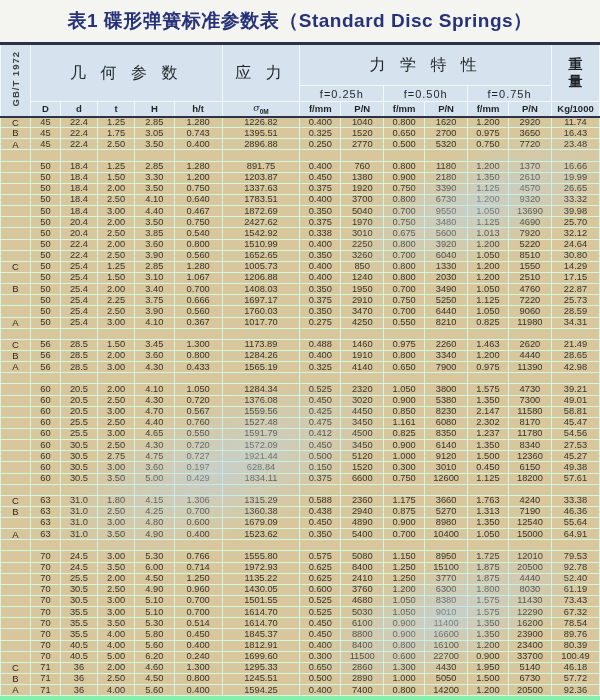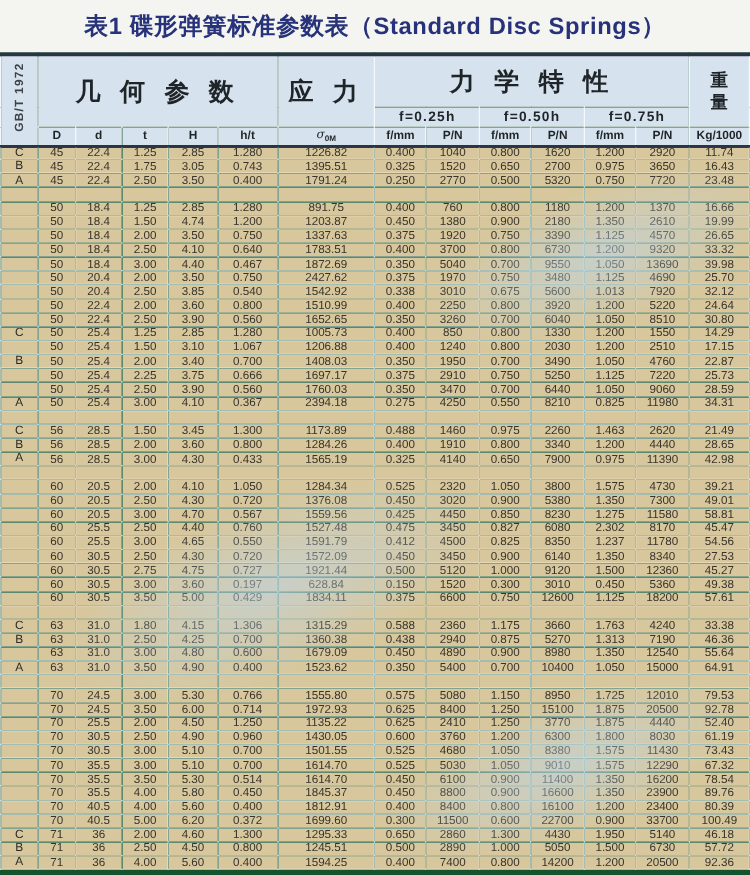--- a/index.html
+++ b/index.html
@@ -1,45 +1,45 @@
 <!DOCTYPE html>
 <html><head>
 <meta charset="utf-8">
 <style>
   * { margin:0; padding:0; box-sizing:border-box; }
   body {
     width:600px; height:700px; overflow:hidden;
     background:#d8c79c;
     font-family:"Liberation Sans", sans-serif;
   }
-  .page { position:relative; width:600px; height:700px; background:#14532d; }
+  .page { position:relative; width:600px; height:700px; background:#86efac; }
   .titlebar {
     height:42px; background:#f4f5f0;
     display:flex; align-items:center; justify-content:center;
     color:#27327a; font-weight:bold; font-size:19px; letter-spacing:0.5px;
   }
   table {
     width:600px; border-collapse:collapse; table-layout:fixed;
     border-top:3px solid #2b3445;
   }
   thead th {
     background:#d6e3ee; border:1px solid #f3f8fb;
     color:#1f2428; vertical-align:middle; text-align:center; overflow:hidden;
   }
   tr.hrow1 { height:42px; }
   tr.hrow2 { height:16px; }
   tr.hrow3 { height:15px; }
-  th.grp { font-size:20px; font-weight:bold; letter-spacing:5px; }
+  th.grp { font-size:16px; font-weight:normal; letter-spacing:5px; }
   th.gbt { vertical-align:middle; }
   .vert {
     display:inline-block; writing-mode:vertical-rl; transform:rotate(180deg);
     font-size:9.5px; font-weight:bold; color:#3c4248; letter-spacing:1px; line-height:1;
   }
   th.weight div { font-size:14px; font-weight:bold; line-height:1.2; }
-  th.defl { font-size:11px; font-weight:bold; letter-spacing:1px; }
+  th.defl { font-size:11px; font-weight:normal; letter-spacing:1px; }
   tr.hrow3 th { font-size:9.5px; font-weight:bold; }
   tr.hrow3 th sub { font-size:6.5px; }
   tr.hrow3 { border-bottom:2px solid #2b3445; }
   .sigma { font-family:"DejaVu Serif", serif; font-style:italic; font-weight:normal; }
   tbody tr { height:11.15px; }
   tbody td {
     background:#d8c79c;
     border:1px solid rgba(255,255,255,0.62);
     font-size:9.3px; color:#37332b; text-align:center;
     line-height:1; padding:0; white-space:nowrap; overflow:hidden;
@@ -144,21 +144,21 @@
       <td>3650</td>
       <td>16.43</td>
     </tr>
         <tr>
       <td class="gcol">A</td>
       <td>45</td>
       <td>22.4</td>
       <td>2.50</td>
       <td>3.50</td>
       <td>0.400</td>
-      <td>1791.24</td>
+      <td>2896.88</td>
       <td>0.250</td>
       <td>2770</td>
       <td>0.500</td>
       <td>5320</td>
       <td>0.750</td>
       <td>7720</td>
       <td>23.48</td>
     </tr>
         <tr>
       <td class="gcol"></td>
@@ -190,21 +190,21 @@
       <td>1180</td>
       <td>1.200</td>
       <td>1370</td>
       <td>16.66</td>
     </tr>
         <tr>
       <td class="gcol"></td>
       <td>50</td>
       <td>18.4</td>
       <td>1.50</td>
-      <td>4.74</td>
+      <td>3.30</td>
       <td>1.200</td>
       <td>1203.87</td>
       <td>0.450</td>
       <td>1380</td>
       <td>0.900</td>
       <td>2180</td>
       <td>1.350</td>
       <td>2610</td>
       <td>19.99</td>
     </tr>
@@ -400,21 +400,21 @@
       <td>9060</td>
       <td>28.59</td>
     </tr>
         <tr>
       <td class="gcol">A</td>
       <td>50</td>
       <td>25.4</td>
       <td>3.00</td>
       <td>4.10</td>
       <td>0.367</td>
-      <td>2394.18</td>
+      <td>1017.70</td>
       <td>0.275</td>
       <td>4250</td>
       <td>0.550</td>
       <td>8210</td>
       <td>0.825</td>
       <td>11980</td>
       <td>34.31</td>
     </tr>
         <tr>
       <td class="gcol"></td>
@@ -533,35 +533,35 @@
       <td>60</td>
       <td>20.5</td>
       <td>3.00</td>
       <td>4.70</td>
       <td>0.567</td>
       <td>1559.56</td>
       <td>0.425</td>
       <td>4450</td>
       <td>0.850</td>
       <td>8230</td>
-      <td>1.275</td>
+      <td>2.147</td>
       <td>11580</td>
       <td>58.81</td>
     </tr>
         <tr>
       <td class="gcol"></td>
       <td>60</td>
       <td>25.5</td>
       <td>2.50</td>
       <td>4.40</td>
       <td>0.760</td>
       <td>1527.48</td>
       <td>0.475</td>
       <td>3450</td>
-      <td>0.827</td>
+      <td>1.161</td>
       <td>6080</td>
       <td>2.302</td>
       <td>8170</td>
       <td>45.47</td>
     </tr>
         <tr>
       <td class="gcol"></td>
       <td>60</td>
       <td>25.5</td>
       <td>3.00</td>
@@ -614,21 +614,21 @@
       <td>30.5</td>
       <td>3.00</td>
       <td>3.60</td>
       <td>0.197</td>
       <td>628.84</td>
       <td>0.150</td>
       <td>1520</td>
       <td>0.300</td>
       <td>3010</td>
       <td>0.450</td>
-      <td>5360</td>
+      <td>6150</td>
       <td>49.38</td>
     </tr>
         <tr>
       <td class="gcol"></td>
       <td>60</td>
       <td>30.5</td>
       <td>3.50</td>
       <td>5.00</td>
       <td>0.429</td>
       <td>1834.11</td>
@@ -879,21 +879,21 @@
       <td>1.200</td>
       <td>23400</td>
       <td>80.39</td>
     </tr>
         <tr>
       <td class="gcol"></td>
       <td>70</td>
       <td>40.5</td>
       <td>5.00</td>
       <td>6.20</td>
-      <td>0.372</td>
+      <td>0.240</td>
       <td>1699.60</td>
       <td>0.300</td>
       <td>11500</td>
       <td>0.600</td>
       <td>22700</td>
       <td>0.900</td>
       <td>33700</td>
       <td>100.49</td>
     </tr>
         <tr>

